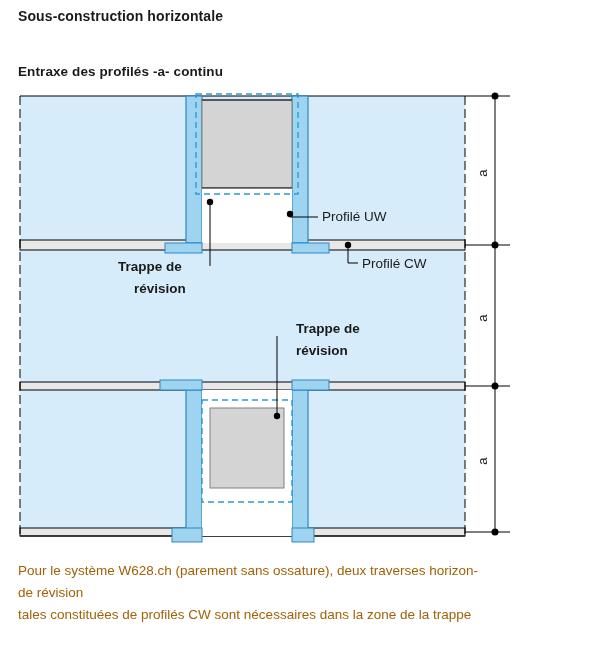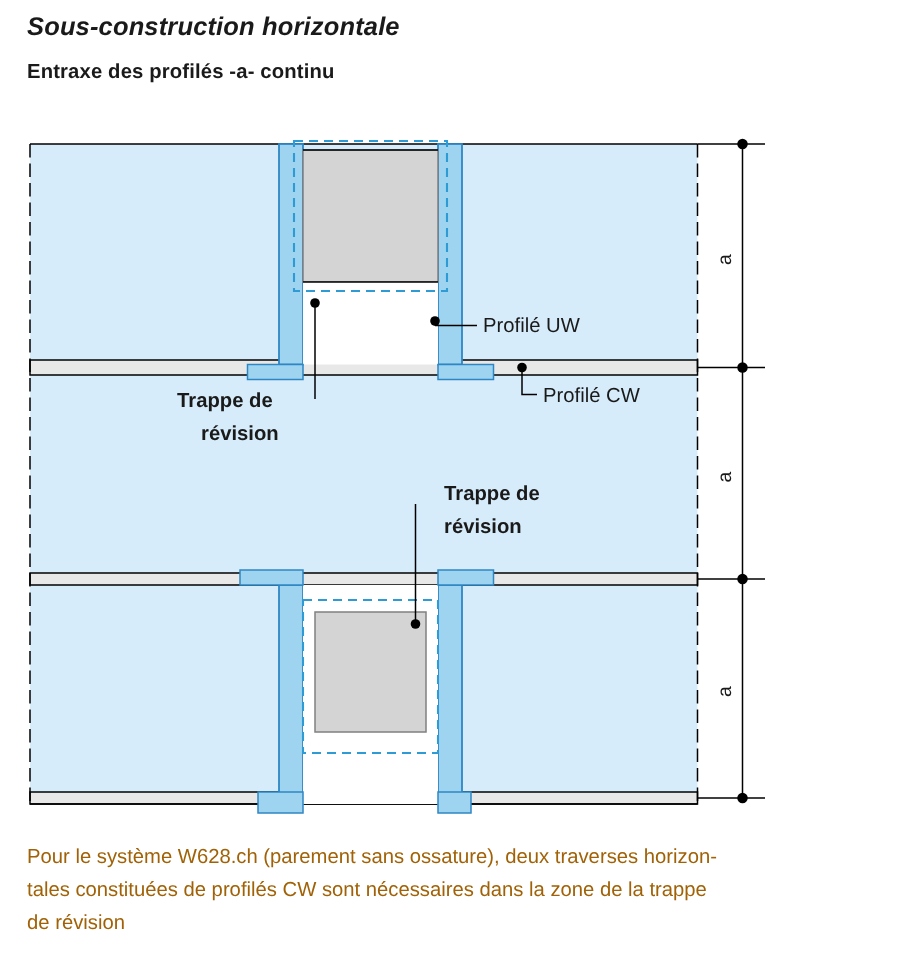--- a/index.html
+++ b/index.html
@@ -19,29 +19,28 @@
     position: relative;
     width: 600px;
     height: 651px;
   }
 
   
   .title {
     position: absolute;
     left: 18px;
     top: 8px;
-    font-size: 17px;
+    font-size: 14px;
     font-weight: bold;
     letter-spacing: 0.1px;
-    font-style: italic;
   }
   .subtitle {
     position: absolute;
     left: 18px;
-    top: 40px;
+    top: 64px;
     font-size: 13.5px;
     font-weight: bold;
     letter-spacing: 0.1px;
   }
 
   
   .drawing {
     position: absolute;
     left: 0;
     top: 78px;
@@ -174,17 +173,17 @@
       <text x="134" y="215" font-family="Liberation Sans, sans-serif" font-size="13.5" font-weight="bold" fill="#1a1a1a">révision</text>
 
       <text x="296" y="176" font-family="Liberation Sans, sans-serif" font-size="13.5" font-weight="bold" fill="#1a1a1a" opacity="0"></text>
       <text x="296" y="255" font-family="Liberation Sans, sans-serif" font-size="13.5" font-weight="bold" fill="#1a1a1a">Trappe de</text>
       <text x="296" y="277" font-family="Liberation Sans, sans-serif" font-size="13.5" font-weight="bold" fill="#1a1a1a">révision</text>
     </svg>
   </div>
 
   <div class="caption">
     <div>Pour le système W628.ch (parement sans ossature), deux traverses horizon-</div>
+    <div>de révision</div>
     <div>tales constituées de profilés CW sont nécessaires dans la zone de la trappe</div>
-    <div>de révision</div>
   </div>
 
 </div>
 
 </body></html>

